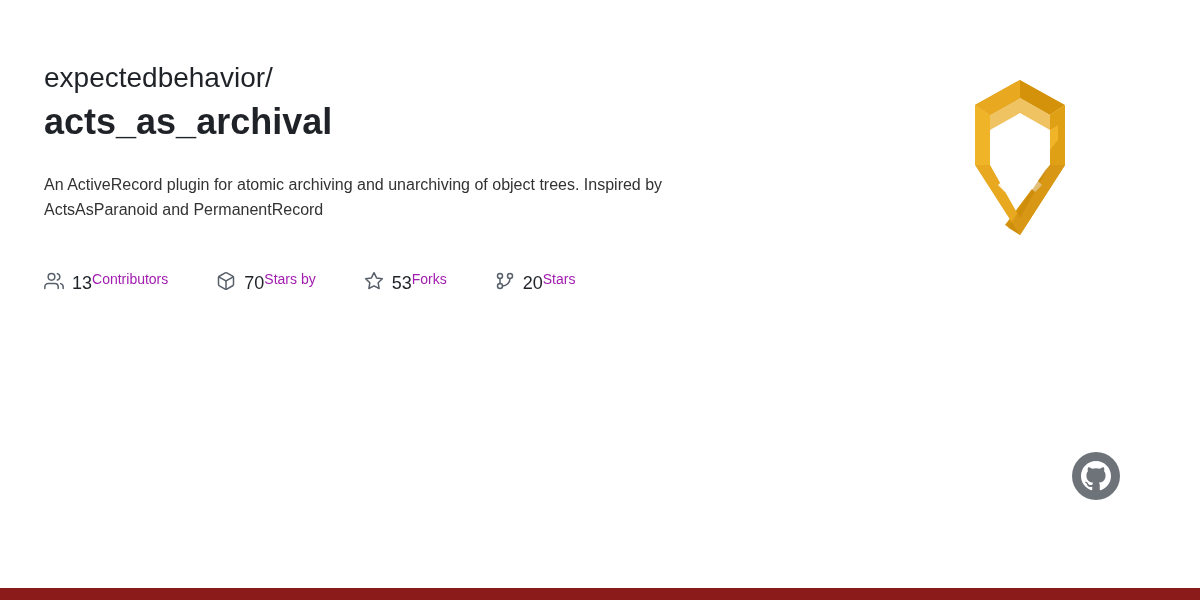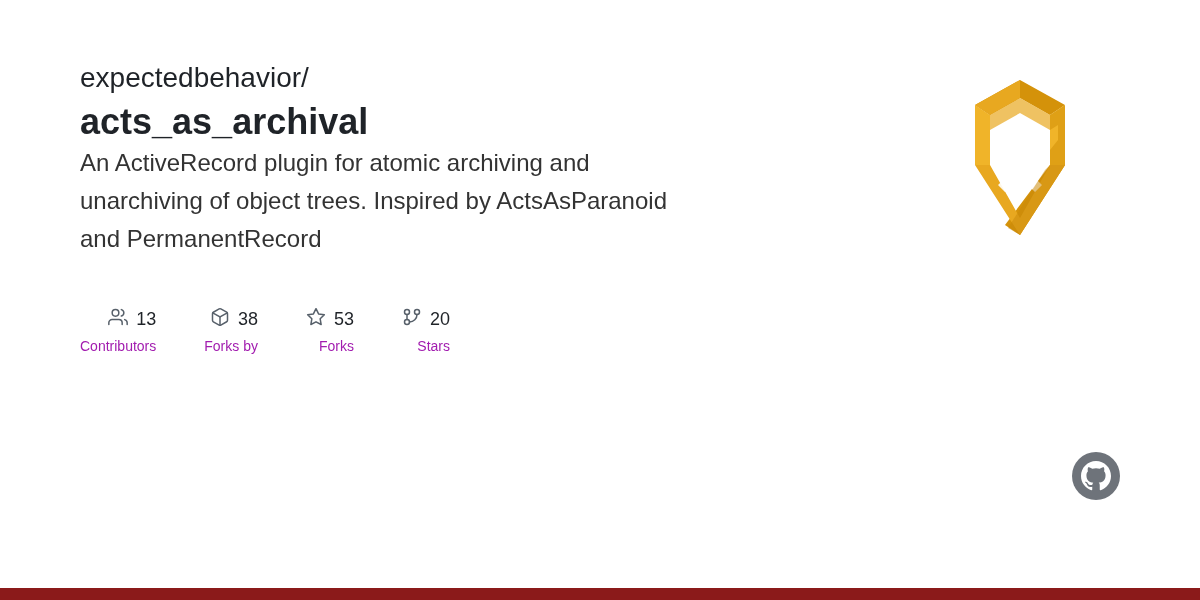--- a/index.html
+++ b/index.html
@@ -14,21 +14,21 @@
       background: #ffffff;
       font-family: -apple-system, BlinkMacSystemFont, "Segoe UI", Helvetica, Arial, sans-serif;
       overflow: hidden;
       position: relative;
     }
 
     .main-container {
       display: flex;
       justify-content: space-between;
       align-items: flex-start;
-      padding: 60px 80px 0 80px;
+      padding: 60px 80px 0 44px;
       position: relative;
     }
 
     .left-content {
       flex: 1;
       max-width: 680px;
     }
 
     .repo-path {
       font-size: 28px;
@@ -36,41 +36,40 @@
       color: #1f2328;
       line-height: 1.3;
       margin-bottom: 4px;
     }
 
     .repo-name {
       font-size: 36px;
       font-weight: 700;
       color: #1f2328;
       line-height: 1.2;
+      margin-bottom: 28px;
     }
 
     .description {
-      font-size: 24px;
+      font-size: 16px;
       color: #333333;
       line-height: 1.6;
       margin-bottom: 48px;
       max-width: 620px;
     }
 
     .stats-row {
       display: flex;
       align-items: flex-start;
       gap: 48px;
     }
 
     .stat-item {
       display: flex;
-      flex-direction: column;
-      align-items: flex-end;
-      gap: 6px;
+      align-items: flex-start;
     }
 
     .stat-top {
       display: flex;
       align-items: center;
       gap: 8px;
     }
 
     .stat-icon {
       color: #57606a;
@@ -166,23 +165,23 @@
 
       <div class="stat-item">
         <div class="stat-top">
           <span class="stat-icon">
             <svg class="icon-svg" viewBox="0 0 24 24" xmlns="http://www.w3.org/2000/svg">
               <path d="M21 16V8a2 2 0 0 0-1-1.73l-7-4a2 2 0 0 0-2 0l-7 4A2 2 0 0 0 3 8v8a2 2 0 0 0 1 1.73l7 4a2 2 0 0 0 2 0l7-4A2 2 0 0 0 21 16z" stroke="#57606a" stroke-width="1.8" fill="none"></path>
               <polyline points="3.27 6.96 12 12.01 20.73 6.96" stroke="#57606a" stroke-width="1.8" fill="none"></polyline>
               <line x1="12" y1="22.08" x2="12" y2="12" stroke="#57606a" stroke-width="1.8"></line>
             </svg>
           </span>
-          <span class="stat-number">38</span>
-        </div>
-        <span class="stat-label">Forks by</span>
+          <span class="stat-number">70</span>
+        </div>
+        <span class="stat-label">Stars by</span>
       </div>
 
       <div class="stat-item">
         <div class="stat-top">
           <span class="stat-icon">
             <svg class="icon-svg" viewBox="0 0 24 24" xmlns="http://www.w3.org/2000/svg">
               <polygon points="12 2 15.09 8.26 22 9.27 17 14.14 18.18 21.02 12 17.77 5.82 21.02 7 14.14 2 9.27 8.91 8.26 12 2" stroke="#57606a" stroke-width="1.8" fill="none" stroke-linejoin="round"></polygon>
             </svg>
           </span>
           <span class="stat-number">53</span>

